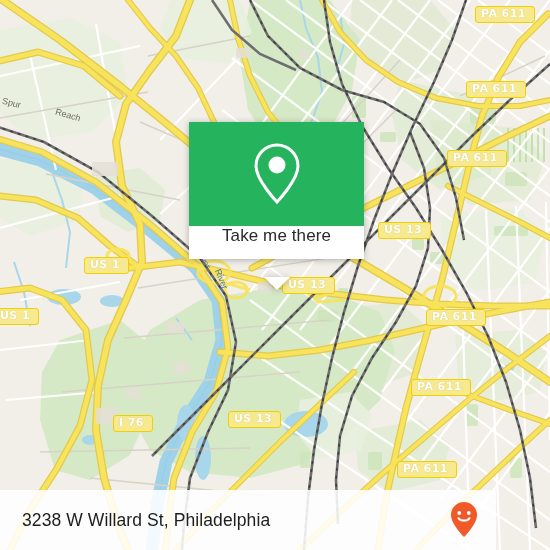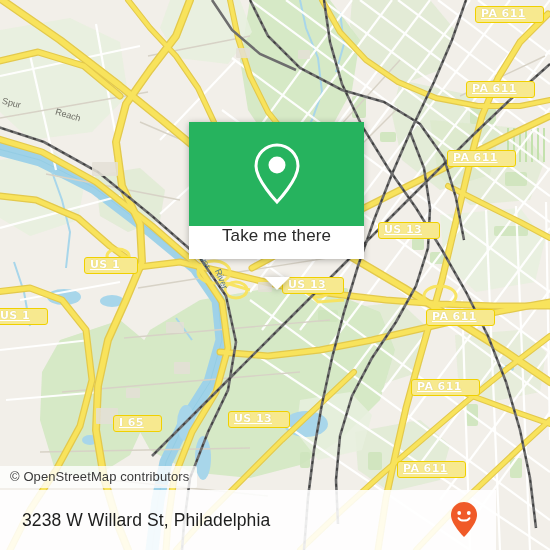--- a/index.html
+++ b/index.html
@@ -64,25 +64,24 @@
     border-left:13px solid transparent;
     border-right:13px solid transparent;
     border-top:13px solid #ffffff;
   }
 
   
   .shield{
     position:absolute;
     background:#f7e98f;border:1.6px solid #f0d000;border-radius:3px;
     color:#ffffff;font-size:11px;font-weight:700;
-    padding:1px 17px 2px 5px;line-height:12px;white-space:nowrap;
+    padding:1px 8px 2px 5px;line-height:12px;white-space:nowrap;
     letter-spacing:.4px;
     text-shadow:0 0 1px rgba(150,130,0,.45);
     font-family:"DejaVu Sans",sans-serif;
-    text-decoration:underline;
   }
 
   
   .maplabel{
     position:absolute;font-size:9px;color:#6b6b63;white-space:nowrap;
     font-family:"Liberation Sans",sans-serif;
   }
 </style>
 </head>
 <body>
@@ -332,36 +331,35 @@
   <div class="shield" style="left:466px;top:81px;">PA 611</div>
   <div class="shield" style="left:447px;top:150px;">PA 611</div>
   <div class="shield" style="left:426px;top:309px;">PA 611</div>
   <div class="shield" style="left:411px;top:379px;">PA 611</div>
   <div class="shield" style="left:397px;top:461px;">PA 611</div>
   <div class="shield" style="left:378px;top:222px;">US 13</div>
   <div class="shield" style="left:282px;top:277px;">US 13</div>
   <div class="shield" style="left:228px;top:411px;">US 13</div>
   <div class="shield" style="left:84px;top:257px;">US 1</div>
   <div class="shield" style="left:-6px;top:308px;">US 1</div>
-  <div class="shield" style="left:113px;top:415px;">I 65</div>
+  <div class="shield" style="left:113px;top:415px;">I 76</div>
 
   <div id="popup">
     <div class="card-top">
       <svg width="50" height="64" viewBox="0 0 50 64">
         <path d="M25 3 C13.4 3 4 12.4 4 24 C4 38 25 60 25 60 C25 60 46 38 46 24 C46 12.4 36.6 3 25 3 Z" fill="none" stroke="#ffffff" stroke-width="3"></path>
         <circle cx="25" cy="23" r="8.5" fill="#ffffff"></circle>
       </svg>
     </div>
     <div class="card-foot">
       <span>Take me there</span>
     </div>
     <div class="tail"></div>
   </div>
 
-  <div id="attrib">© OpenStreetMap contributors</div>
 
   <div id="bottombar">
     <div id="address">3238 W Willard St, Philadelphia</div>
     <div id="brand">
       <svg width="30" height="38" viewBox="0 0 30 38">
         <path d="M15 1 C7.8 1 2 6.8 2 14 C2 23.4 15 36 15 36 C15 36 28 23.4 28 14 C28 6.8 22.2 1 15 1 Z" fill="#f05a28"></path>
         <circle cx="10.2" cy="12" r="1.9" fill="#ffffff"></circle>
         <circle cx="19.8" cy="12" r="1.9" fill="#ffffff"></circle>
         <path d="M9.6 17.2 C11.4 20.4 18.6 20.4 20.4 17.2" fill="none" stroke="#ffffff" stroke-width="2" stroke-linecap="round"></path>
       </svg>

